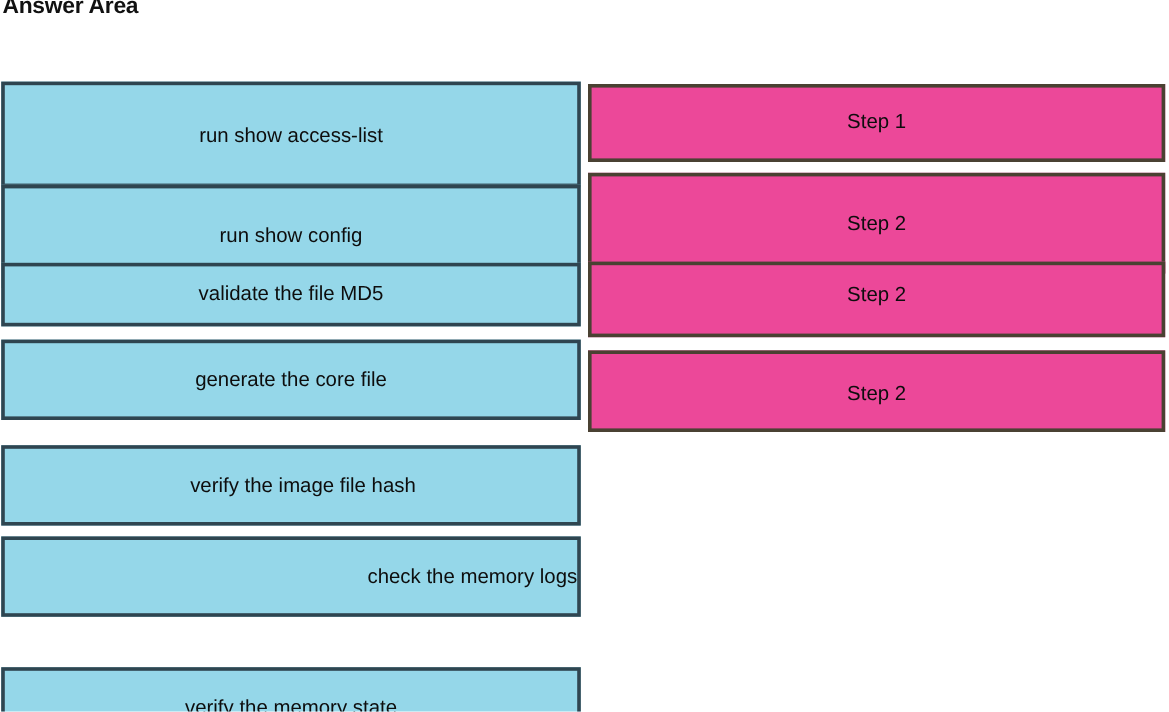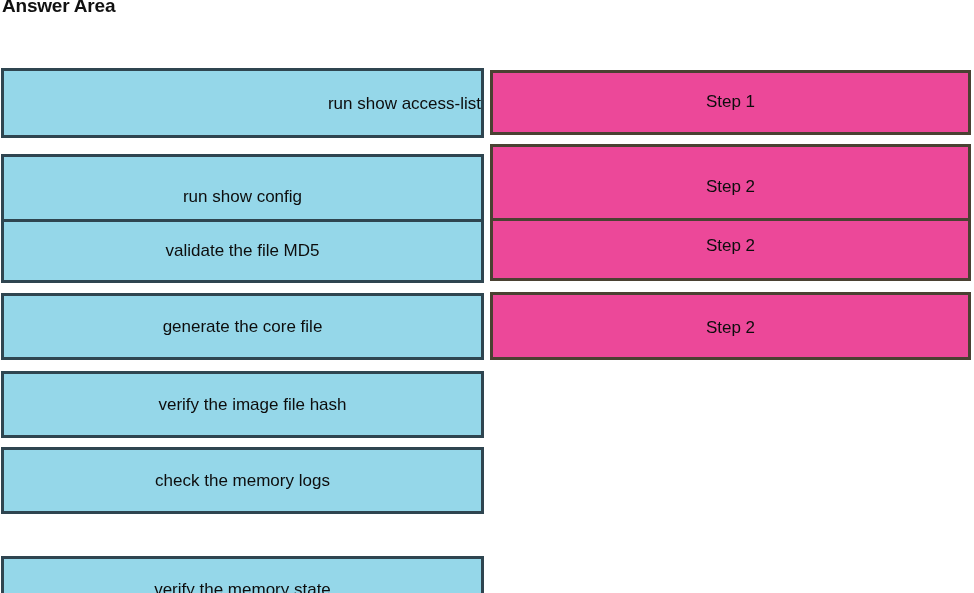--- a/index.html
+++ b/index.html
@@ -83,41 +83,41 @@
 </style>
 </head>
 <body>
 
 <div class="board">
 
   <div id="page-title">Answer Area</div>
 
   <div class="col col-options">
 
-    <div class="tile tile-option" style="top:68px;  height:70px;justify-content:flex-end;">
+    <div class="tile tile-option" style="top:68px;  height:88px;">
       <span class="tile-label" style="--ty:1px;">run show access-list</span>
     </div>
 
     <div class="tile tile-option" style="top:154px; height:86px;">
       <span class="tile-label" style="--ty:0px;">run show config</span>
     </div>
 
-    <div class="tile tile-option" style="top:219px; height:64px;">
+    <div class="tile tile-option" style="top:219px; height:53px;">
       <span class="tile-label" style="--ty:0px;">validate the file MD5</span>
     </div>
 
-    <div class="tile tile-option" style="top:293px; height:67px;">
+    <div class="tile tile-option" style="top:283px; height:67px;">
       <span class="tile-label" style="--ty:1px;">generate the core file</span>
     </div>
 
     <div class="tile tile-option" style="top:371px; height:67px;padding-left:20px;">
       <span class="tile-label" style="--ty:1px;">verify the image file hash</span>
     </div>
 
-    <div class="tile tile-option" style="top:447px; height:67px;">
+    <div class="tile tile-option" style="top:447px; height:67px;justify-content:flex-end;">
       <span class="tile-label" style="--ty:1px;">check the memory logs</span>
     </div>
 
     <div class="tile tile-option" style="top:556px; height:68px;">
       <span class="tile-label" style="--ty:0px;">verify the memory state</span>
     </div>
 
   </div>
 
   <div class="col col-steps">

